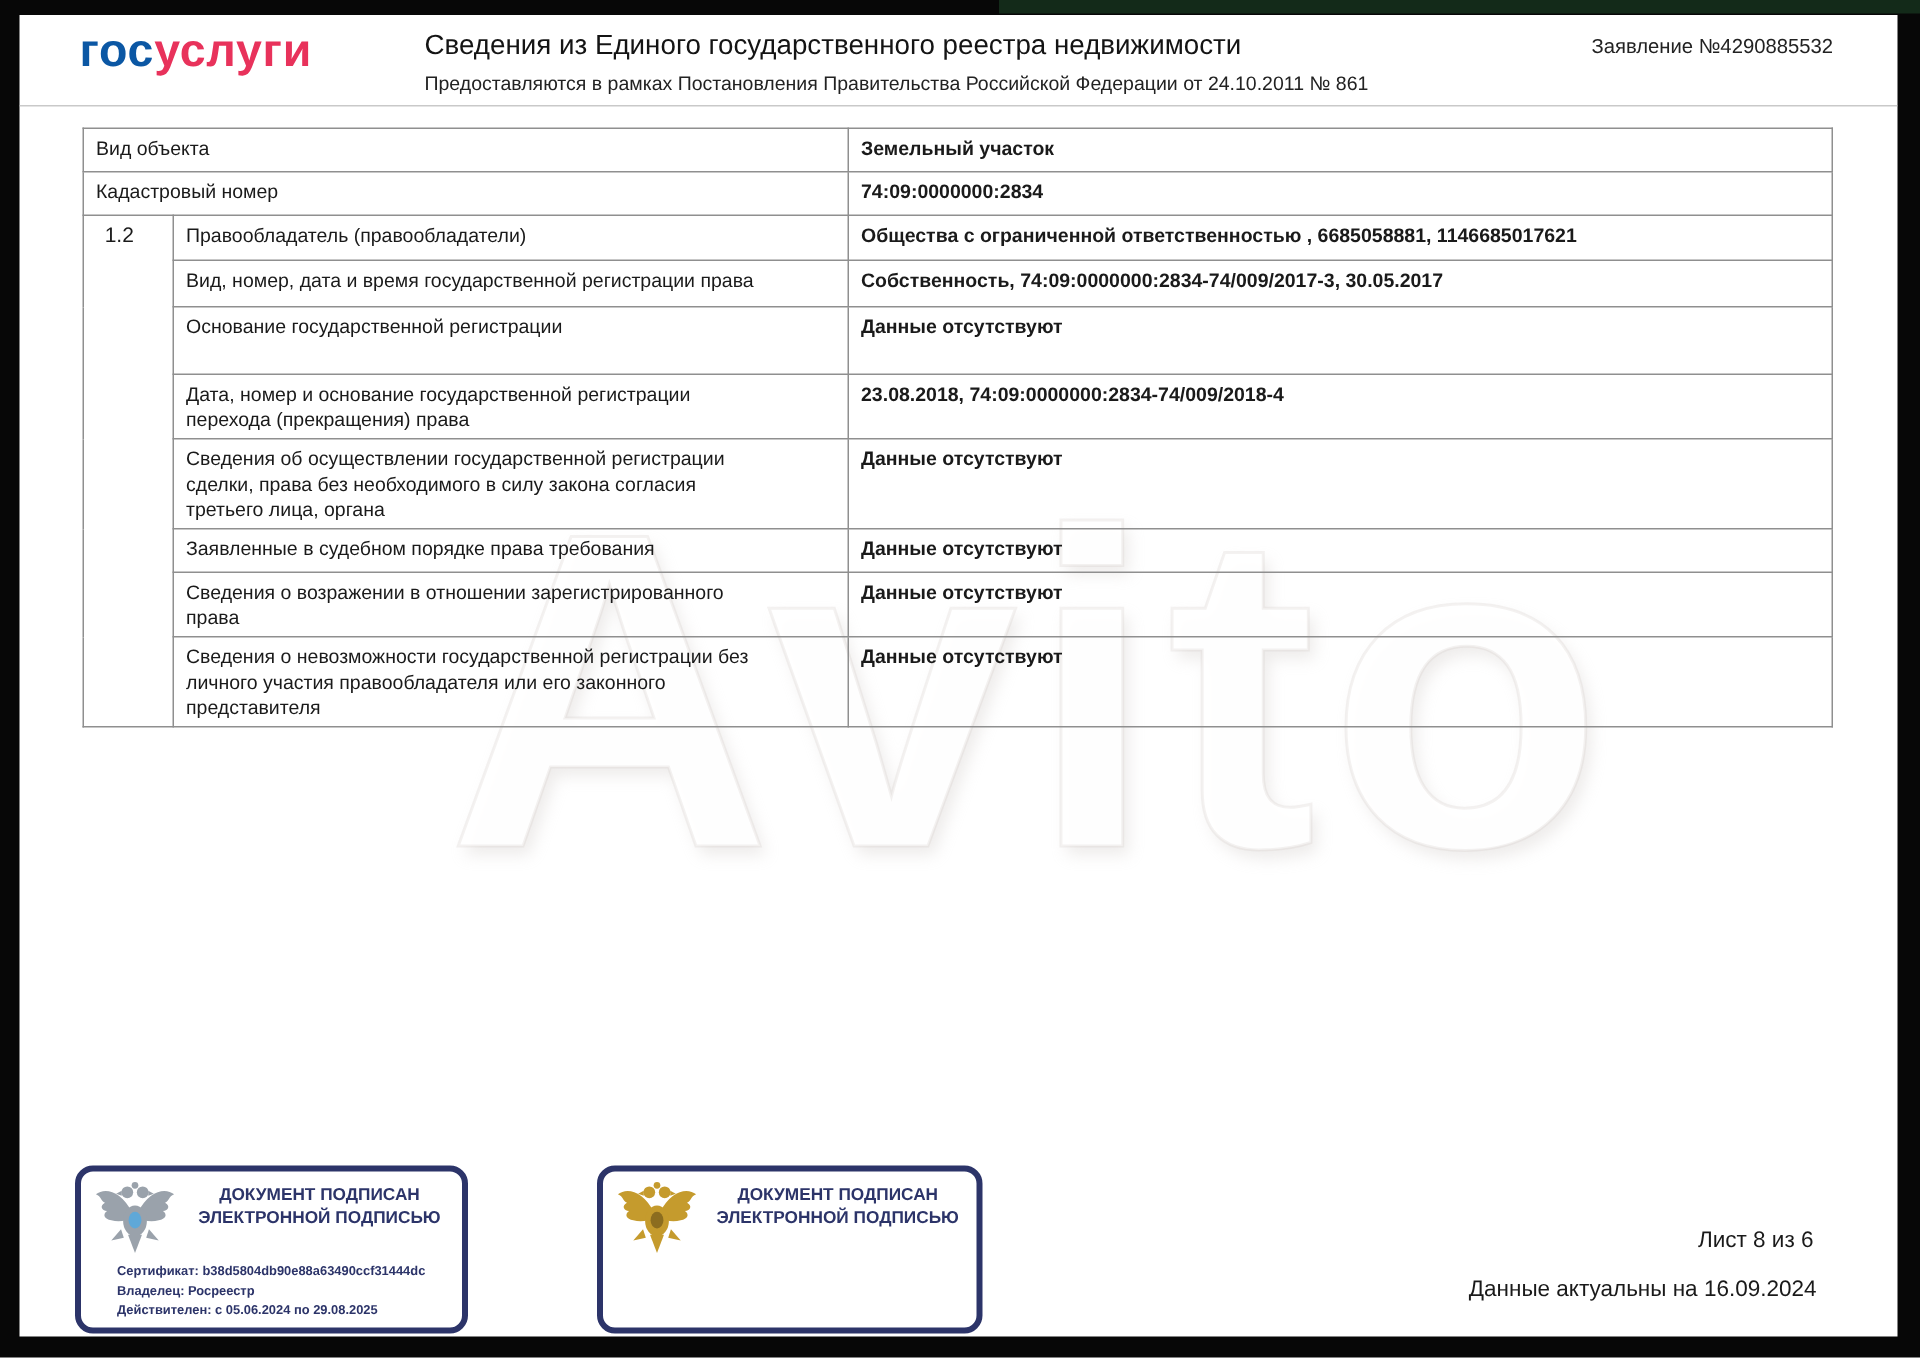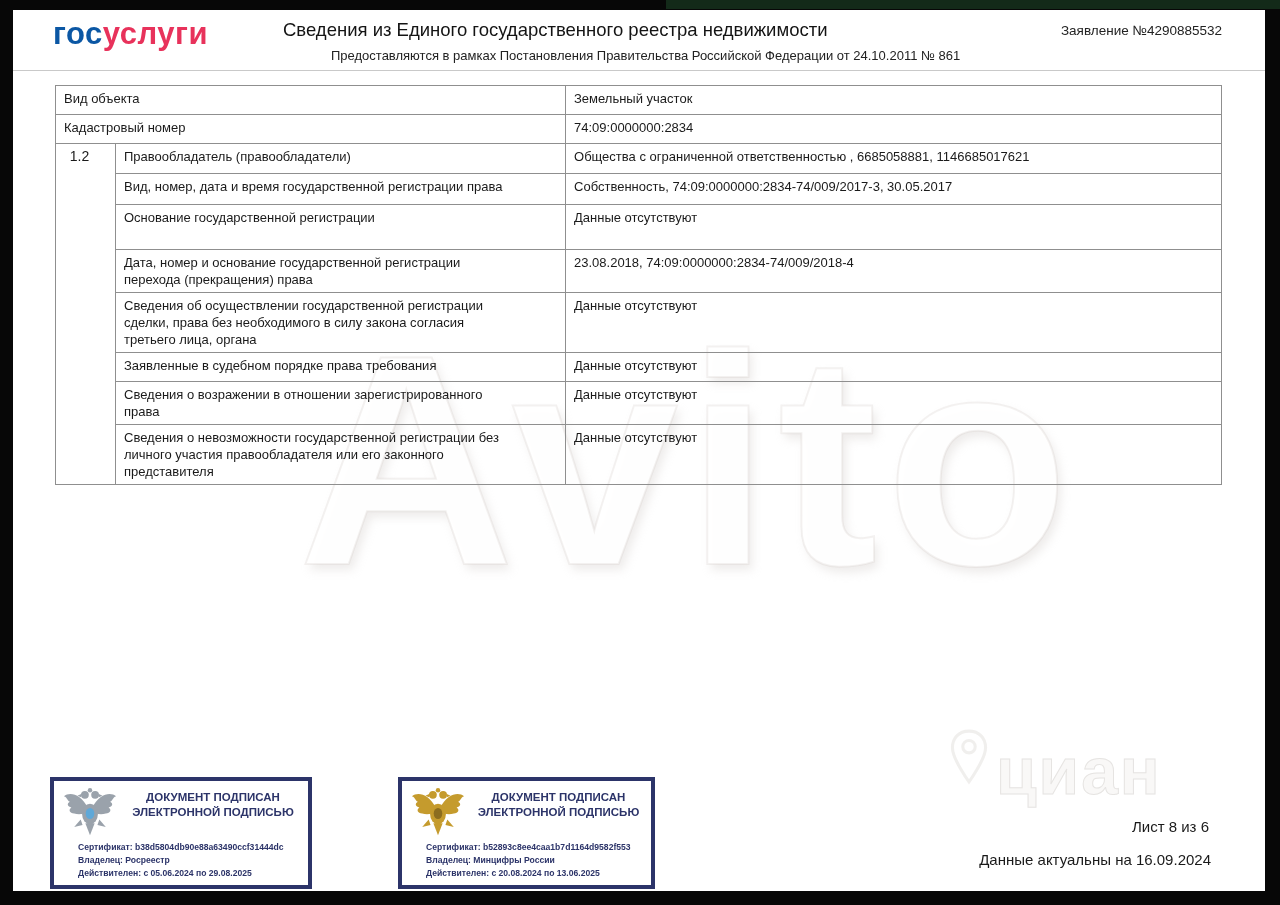--- a/index.html
+++ b/index.html
@@ -12,21 +12,21 @@
   .frame-tint{position:absolute;top:0;right:0;width:48%;height:9px;background:#15301c;opacity:.85;}
   .page{
     position:absolute;left:13px;top:10px;width:1252px;height:881px;
     background:#ffffff;overflow:hidden;
   }
   
   .logo{position:absolute;left:40px;top:6px;font-size:31px;font-weight:700;letter-spacing:.5px;}
   .logo .p1{color:#0b57a4;}
   .logo .p2{color:#e8325b;}
   .doc-title{position:absolute;left:270px;top:9px;font-size:18.5px;font-weight:400;color:#141414;}
-  .doc-subtitle{position:absolute;left:270px;top:38px;font-size:13px;color:#222;margin-left:48px;}
+  .doc-subtitle{position:absolute;left:270px;top:38px;font-size:13px;color:#222;}
   .app-number{position:absolute;right:43px;top:13px;font-size:13.5px;color:#222;margin-left:23px;}
   .header-divider{position:absolute;left:0;top:60px;width:100%;height:0;border-top:1.5px solid #c9c9c9;}
   
   .wm-avito{
     position:absolute;left:285px;top:300px;width:980px;
     font-size:300px;font-weight:700;line-height:1;
     color:rgba(255,255,255,0.92);
     -webkit-text-stroke:2px rgba(203,198,192,0.22);
     text-shadow:4px 6px 10px rgba(198,193,188,0.30);
     letter-spacing:8px;user-select:none;pointer-events:none;
@@ -45,25 +45,25 @@
     font-size:13px;color:#1a1a1a;background:transparent;
   }
   .doc-table td{
     border:1px solid #8f8f8f;vertical-align:top;
     padding:5px 20px 4px 8px;line-height:1.28;
   }
   .doc-table td.num{
     text-align:center;font-size:14px;padding-top:4px;width:60px;
   }
   .doc-table td.lbl{padding-right:52px;}
-  .doc-table td.val{font-weight:400;}
+  .doc-table td.val{font-weight:700;}
   
   .stamp{
     position:absolute;top:767px;height:104px;background:rgba(255,255,255,.6);
-    border:4px solid #2c3469;border-radius:0;
+    border:4px solid #2c3469;border-radius:12px;
     color:#2c3469;
   }
   .stamp.s1{left:37px;width:254px;}
   .stamp.s2{left:385px;width:249px;}
   .stamp-top{display:flex;align-items:flex-start;}
   .emblem{width:56px;height:54px;flex:0 0 auto;margin:5px 0 0 8px;}
   .stamp-title{
     flex:1;text-align:center;font-weight:700;font-size:11.5px;line-height:1.3;
     padding-top:9px;max-width:170px;margin:0 auto;
   }
@@ -74,27 +74,20 @@
 </style>
 </head>
 <body>
 
 <div class="frame-tint"></div>
 
 <div class="page">
 
   <div class="wm-avito">Avito</div>
 
-  <div class="wm-cian">
-    <svg class="pin" viewBox="0 0 40 56" fill="none" stroke="#eceae8" stroke-width="3">
-      <path d="M20 3 C10 3 4 10 4 19 C4 30 20 52 20 52 C20 52 36 30 36 19 C36 10 30 3 20 3 Z"></path>
-      <circle cx="20" cy="18" r="6"></circle>
-    </svg>
-    <span class="word">циан</span>
-  </div>
 
   <div class="logo">
     <span class="p1">гос</span><span class="p2">услуги</span>
   </div>
   <div class="doc-title">Сведения из Единого государственного реестра недвижимости</div>
   <div class="doc-subtitle">Предоставляются в рамках Постановления Правительства Российской Федерации от 24.10.2011 № 861</div>
   <div class="app-number">Заявление №4290885532</div>
   <div class="header-divider"></div>
 
   <table class="doc-table">
@@ -188,23 +181,18 @@
           <circle cx="30" cy="4.5" r="2.4"></circle>
           <ellipse cx="30" cy="30" rx="8.5" ry="11"></ellipse>
           <path d="M25 40 L30 53 L35 40 Z"></path>
           <path d="M20 36 L13 44 L22 42 Z"></path>
           <path d="M40 36 L47 44 L38 42 Z"></path>
         </g>
         <ellipse cx="30" cy="29.5" rx="4.6" ry="6" fill="#8c6d1f"></ellipse>
       </svg>
       <div class="stamp-title">ДОКУМЕНТ ПОДПИСАН ЭЛЕКТРОННОЙ ПОДПИСЬЮ</div>
     </div>
-    <div class="stamp-lines">
-      <div>Сертификат: b52893c8ee4caa1b7d1164d9582f553</div>
-      <div>Владелец: Минцифры России</div>
-      <div>Действителен: с 20.08.2024 по 13.06.2025</div>
-    </div>
   </div>
 
   <div class="sheet-number">Лист 8 из 6</div>
   <div class="data-actuality">Данные актуальны на 16.09.2024</div>
 
 </div>
 
 </body></html>

